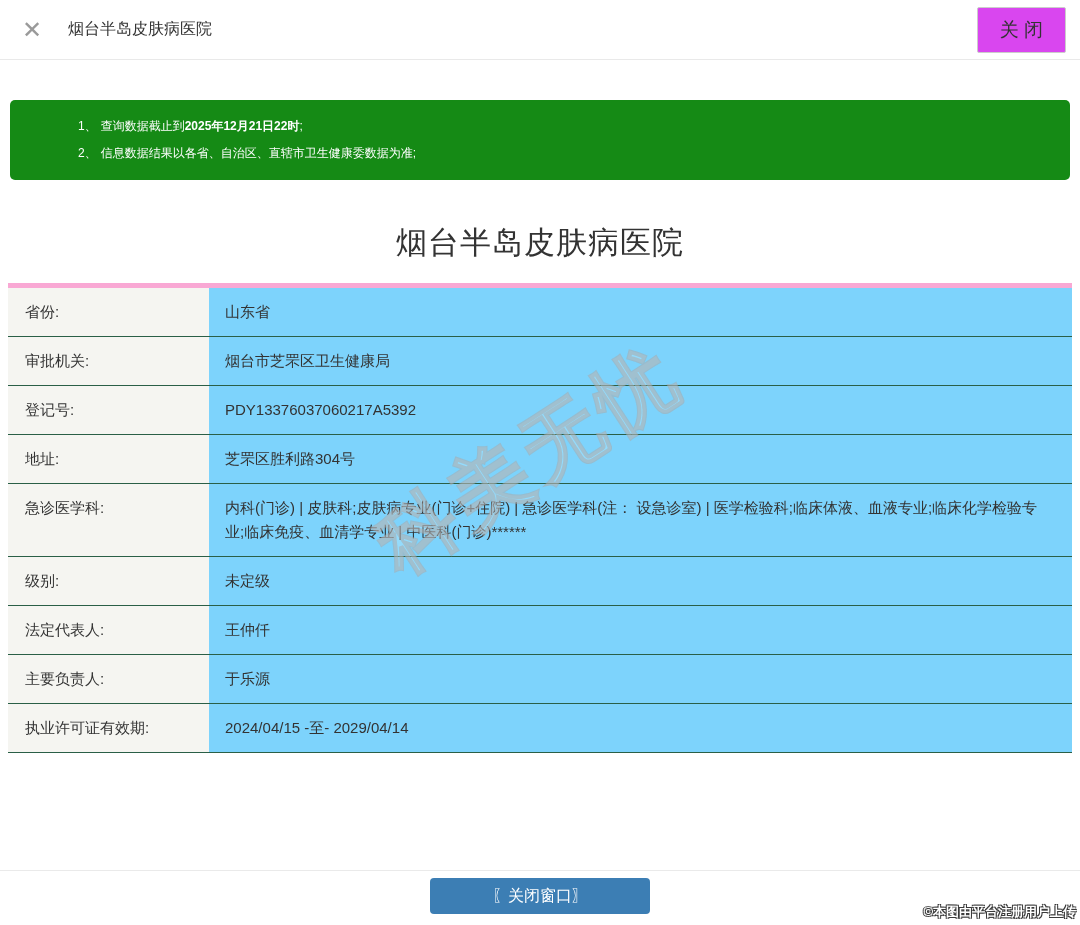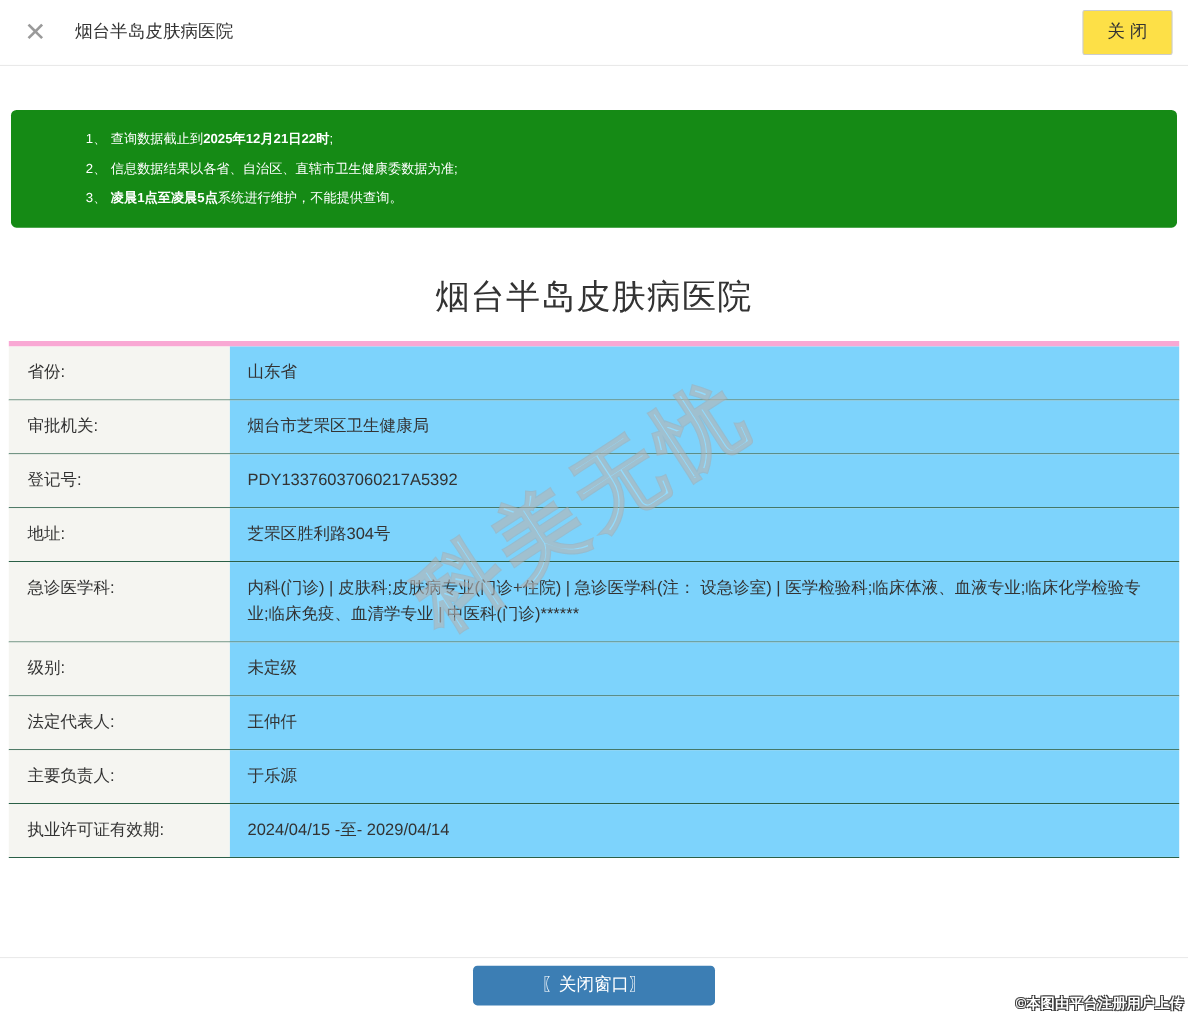--- a/index.html
+++ b/index.html
@@ -20,25 +20,25 @@
     background: #fff;
   }
   .close-x {
     font-size: 24px; color: #9a9a9a;
     margin-left: 8px; line-height: 1;
     cursor: pointer; user-select: none;
   }
   .topbar-title { margin-left: 26px; font-size: 16px; color: #333; }
   .btn-outline {
     margin-left: auto;
-    background: #fde047;
+    background: #d946ef;
     border: 1px solid #ccc;
     border-radius: 2px;
     padding: 9px 22px;
-    font-size: 16px; color: #333;
+    font-size: 19px; color: #333;
     cursor: pointer;
   }
 
   
   .notice {
     margin: 40px 10px 0 10px;
     background: var(--banner-green, #158a15);
     border-radius: 5px;
     color: #fff;
     padding: 13px 20px 13px 68px;
@@ -139,23 +139,20 @@
   <button class="btn-outline">关 闭</button>
 </div>
 
 <div class="notice">
   <div class="notice-line">
     <span class="num">1、</span><span>查询数据截止到</span><span class="b">2025年12月21日22时</span><span>;</span>
   </div>
   <div class="notice-line">
     <span class="num">2、</span><span>信息数据结果以各省、自治区、直辖市卫生健康委数据为准;</span><span class="b"></span><span></span>
   </div>
-  <div class="notice-line">
-    <span class="num">3、</span><span></span><span class="b">凌晨1点至凌晨5点</span><span>系统进行维护，不能提供查询。</span>
-  </div>
 </div>
 
 <div class="doc-title">烟台半岛皮肤病医院</div>
 
 <div class="info-table">
   <div class="info-row">
     <div class="label">省份:</div>
     <div class="value">山东省</div>
   </div>
   <div class="info-row">

